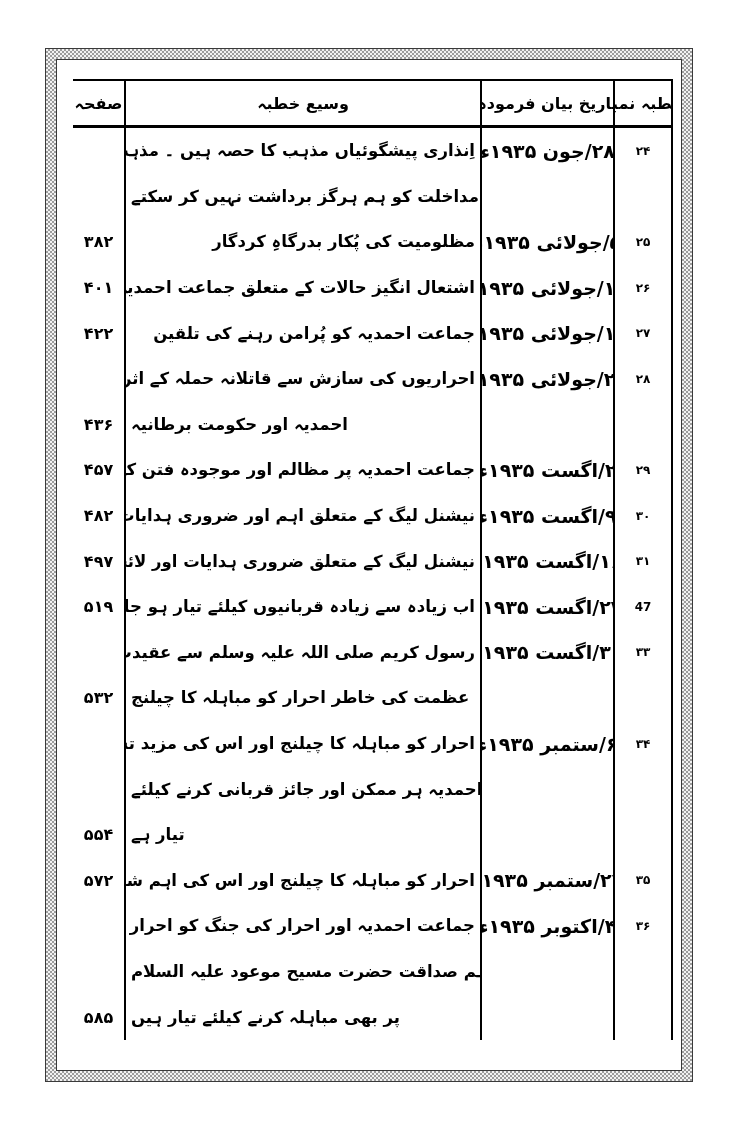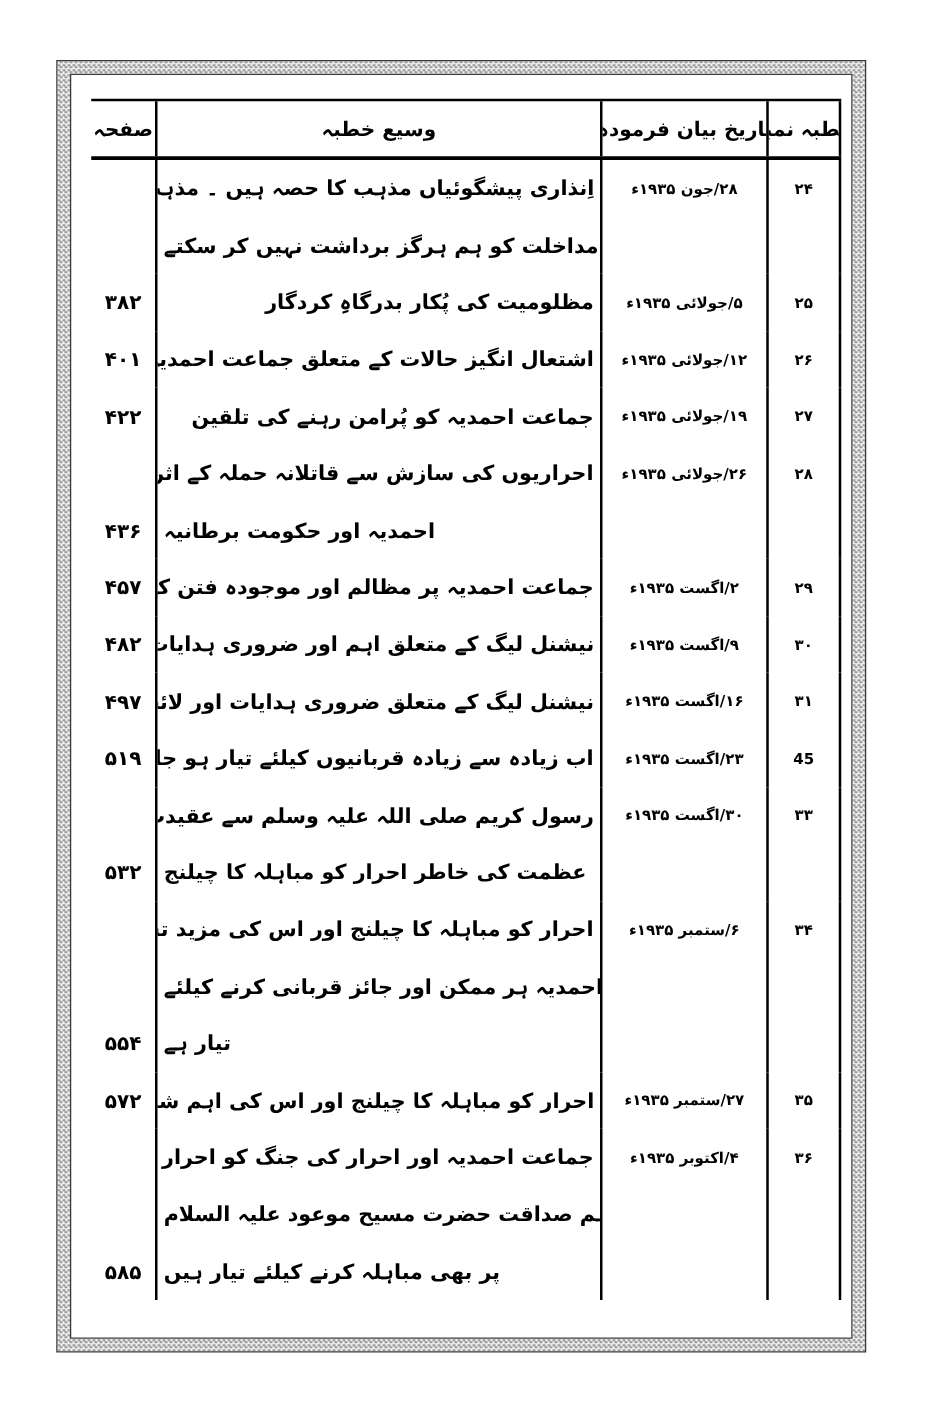--- a/index.html
+++ b/index.html
@@ -37,21 +37,21 @@
   .c-subject{border-left:2px solid #000;border-right:2px solid #000;}
   .hdr-row .cell{
     display:flex;align-items:center;justify-content:center;
     font-size:16px;font-weight:bold;white-space:nowrap;overflow:hidden;
   }
   .line{
     height:45.6px;display:flex;align-items:center;
     white-space:nowrap;overflow:hidden;
   }
   .c-number .line,.c-date .line{justify-content:center;font-size:12px;font-weight:bold;}
-  .c-date .line{font-size:12px;}
+  .c-date .line{font-size:19px;}
   .c-subject .line{justify-content:flex-start;padding:0 5px;font-size:16.5px;font-weight:bold;}
   .c-subject .line.cont{justify-content:flex-end;}
   .c-page{display:flex;flex-direction:column;justify-content:flex-end;}
   .c-page .line{justify-content:center;font-size:16px;font-weight:bold;}
 </style>
 </head>
 <body>
 
 <div class="frame">
   <div class="inner">
@@ -179,21 +179,21 @@
           <div class="cell c-subject">
               <div class="line">نیشنل لیگ کے متعلق ضروری ہدایات اور لائحۂ عمل</div>
             </div>
           <div class="cell c-page">
             <div class="line">۴۹۷</div>
           </div>
         </div>
 
         <div class="row">
           <div class="cell c-number">
-            <div class="line">45</div>
+            <div class="line">47</div>
           </div>
           <div class="cell c-date">
             <div class="line">۲۳/اگست ۱۹۳۵ء</div>
           </div>
           <div class="cell c-subject">
               <div class="line">اب زیادہ سے زیادہ قربانیوں کیلئے تیار ہو جاؤ</div>
             </div>
           <div class="cell c-page">
             <div class="line">۵۱۹</div>
           </div>

